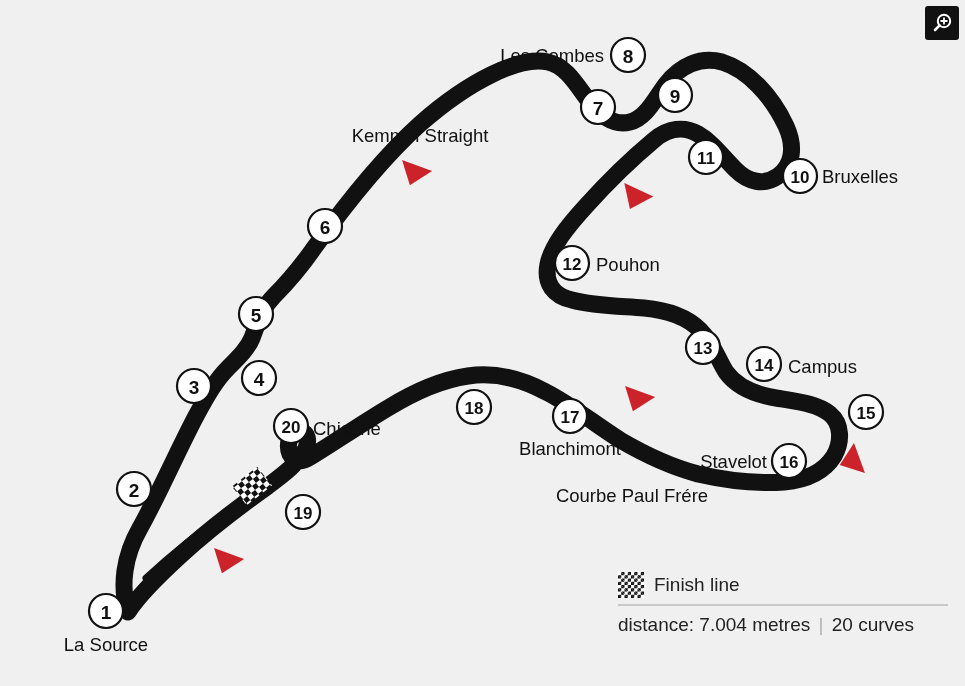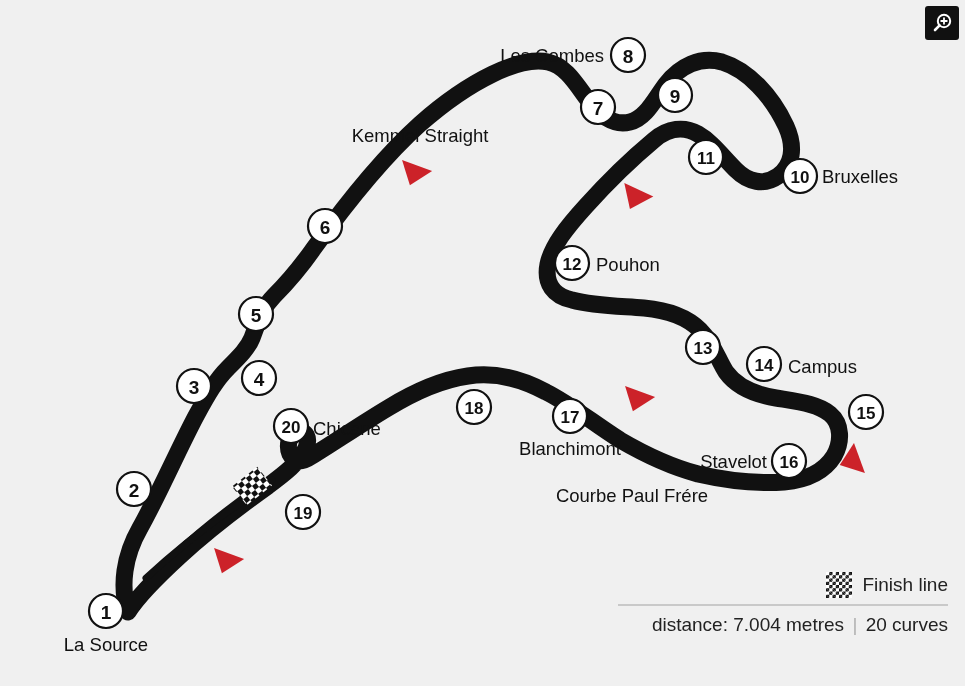--- a/index.html
+++ b/index.html
@@ -67,21 +67,21 @@
   
   #legend {
     position: absolute;
     left: 618px;
     top: 570px;
     width: 330px;
   }
   #legend-row {
     display: flex;
     align-items: center;
-    justify-content: flex-end;
+    justify-content: flex-start;
     gap: 10px;
     height: 30px;
   }
   #legend-flag {
     width: 26px;
     height: 26px;
     background-color: #ffffff;
     background-image:
       linear-gradient(45deg, #111 25%, transparent 25%, transparent 75%, #111 75%),
       linear-gradient(45deg, #111 25%, transparent 25%, transparent 75%, #111 75%);
@@ -91,21 +91,21 @@
   #legend-flag-label {
     font-size: 19px;
     color: #222222;
   }
   #legend-rule {
     height: 2px;
     background: #c9c9c9;
     margin: 4px 0 0 0;
   }
   #legend-stats {
-    text-align: right;
+    text-align: left;
     font-size: 19px;
     color: #222222;
     padding-top: 8px;
     white-space: nowrap;
   }
   .stat-sep {
     color: #b0b0b0;
     padding: 0 3px;
   }
 </style>

